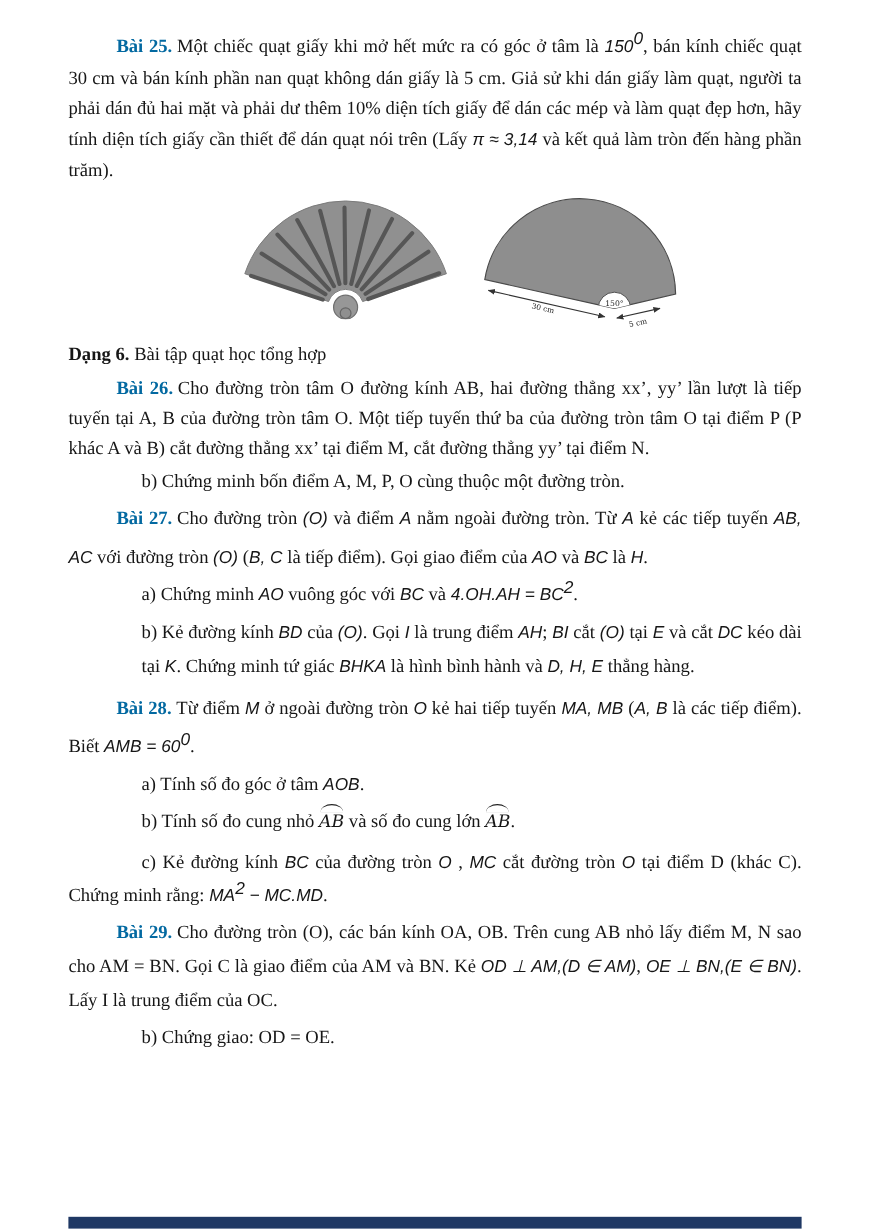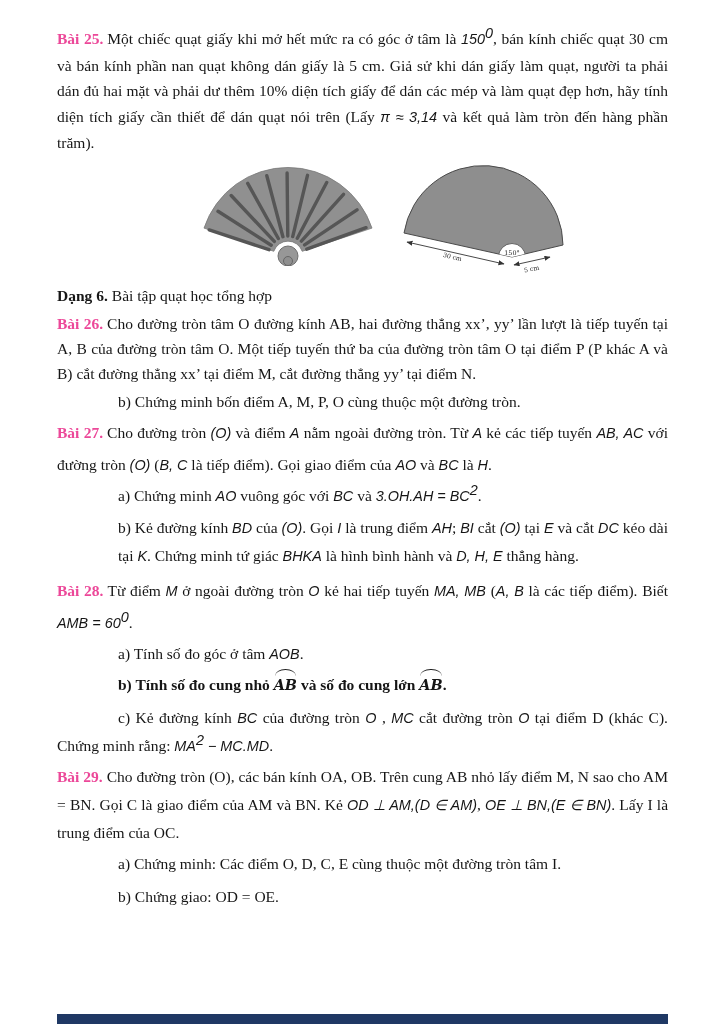--- a/index.html
+++ b/index.html
@@ -12,24 +12,24 @@
   .para{margin:0 0 4px 0;text-align:justify;line-height:25.5px;}
   .tight{line-height:24px;margin-bottom:3px;}
   .std{line-height:25px;}
   .loose{line-height:31px;margin-bottom:2px;}
   .semiloose{line-height:28px;}
   .ind{padding-left:61px;}
   .hang{text-indent:61px;}
   .mb0{margin-bottom:0;}
   .mb3{margin-bottom:3px;}
   .mb5{margin-bottom:5px;}
-  .mb7{margin-bottom:7px;font-weight:bold;}
+  .mb7{margin-bottom:7px;}
   .mb8{margin-bottom:8px;}
   .lbl{font-weight:bold;margin-right:4px;}
-  .red{color:#ec4899;}
+  .red{color:#0369a1;margin-left:40px;}
   sup{font-size:0.68em;line-height:0;}
   .rt-n{}
   .rt-i{}
   .rt-m,.rt-msup{font-family:Liberation Sans, sans-serif;font-style:italic;font-size:0.93em;}
   .rt-arc{font-family:"DejaVu Serif",serif;font-style:italic;font-size:0.93em;position:relative;display:inline-block;}
   .rt-arc::before{content:"";position:absolute;top:-3px;left:1px;right:1px;height:6px;
     border-top:1.3px solid #222;border-radius:50% 50% 0 0 / 100% 100% 0 0;}
   .figures{display:flex;justify-content:center;align-items:flex-start;gap:26px;
     margin:2px 0 6px 0;transform:translateX(22px);}
   .footer-bar{position:absolute;left:57px;width:611px;height:10px;bottom:0;}
@@ -71,27 +71,26 @@
       <text font-size="6.2" text-anchor="middle" transform="translate(132,111) rotate(-12)">5 cm</text>
     </svg>
   </div>
 
   <p class="para tight"><b class="lbl">Dạng 6.</b><span>Bài tập quạt học tổng hợp</span></p>
 
   <p class="para std mb3"><b class="lbl red">Bài 26.</b><span class="rich"><span class="rt-n">Cho đường tròn tâm O đường kính AB, hai đường thẳng xx’, yy’ lần lượt là tiếp tuyến tại A, B của đường tròn tâm O. Một tiếp tuyến thứ ba của đường tròn tâm O tại điểm P (P khác A và B) cắt đường thẳng xx’ tại điểm M, cắt đường thẳng yy’ tại điểm N.</span></span></p>
   <p class="para std ind mb3"><span class="rich"><span class="rt-n">b) Chứng minh bốn điểm A, M, P, O cùng thuộc một đường tròn.</span></span></p>
 
   <p class="para loose"><b class="lbl red">Bài 27.</b><span class="rich"><span class="rt-n">Cho đường tròn </span><span class="rt-m">(O)</span><span class="rt-n"> và điểm </span><span class="rt-m">A</span><span class="rt-n"> nằm ngoài đường tròn. Từ </span><span class="rt-m">A</span><span class="rt-n"> kẻ các tiếp tuyến </span><span class="rt-m">AB, AC</span><span class="rt-n"> với đường tròn </span><span class="rt-m">(O)</span><span class="rt-n"> (</span><span class="rt-m">B, C</span><span class="rt-n"> là tiếp điểm). Gọi giao điểm của </span><span class="rt-m">AO</span><span class="rt-n"> và </span><span class="rt-m">BC</span><span class="rt-n"> là </span><span class="rt-m">H</span><span class="rt-n">.</span></span></p>
-  <p class="para std ind mb5"><span class="rich"><span class="rt-n">a) Chứng minh </span><span class="rt-m">AO</span><span class="rt-n"> vuông góc với </span><span class="rt-m">BC</span><span class="rt-n"> và </span><span class="rt-m">3.OH.AH = BC</span><sup class="rt-msup">2</sup><span class="rt-n">.</span></span></p>
+  <p class="para std ind mb5"><span class="rich"><span class="rt-n">a) Chứng minh </span><span class="rt-m">AO</span><span class="rt-n"> vuông góc với </span><span class="rt-m">BC</span><span class="rt-n"> và </span><span class="rt-m">4.OH.AH = BC</span><sup class="rt-msup">2</sup><span class="rt-n">.</span></span></p>
   <p class="para semiloose ind mb5"><span class="rich"><span class="rt-n">b) Kẻ đường kính </span><span class="rt-m">BD</span><span class="rt-n"> của </span><span class="rt-m">(O)</span><span class="rt-n">. Gọi </span><span class="rt-m">I</span><span class="rt-n"> là trung điểm </span><span class="rt-m">AH</span><span class="rt-n">; </span><span class="rt-m">BI</span><span class="rt-n"> cắt </span><span class="rt-m">(O)</span><span class="rt-n"> tại </span><span class="rt-m">E</span><span class="rt-n"> và cắt </span><span class="rt-m">DC</span><span class="rt-n"> kéo dài tại </span><span class="rt-m">K</span><span class="rt-n">. Chứng minh tứ giác </span><span class="rt-m">BHKA</span><span class="rt-n"> là hình bình hành và </span><span class="rt-m">D, H, E</span><span class="rt-n"> thẳng hàng.</span></span></p>
 
   <p class="para loose"><b class="lbl red">Bài 28.</b><span class="rich"><span class="rt-n">Từ điểm </span><span class="rt-m">M</span><span class="rt-n"> ở ngoài đường tròn </span><span class="rt-m">O</span><span class="rt-n"> kẻ hai tiếp tuyến </span><span class="rt-m">MA, MB</span><span class="rt-n"> (</span><span class="rt-m">A, B</span><span class="rt-n"> là các tiếp điểm). Biết </span><span class="rt-m">AMB = 60</span><sup class="rt-msup">0</sup><span class="rt-n">.</span></span></p>
   <p class="para std ind mb5"><span class="rich"><span class="rt-n">a) Tính số đo góc ở tâm </span><span class="rt-m">AOB</span><span class="rt-n">.</span></span></p>
   <p class="para std ind mb7"><span class="rich"><span class="rt-n">b) Tính số đo cung nhỏ </span><span class="rt-arc">AB</span><span class="rt-n"> và số đo cung lớn </span><span class="rt-arc">AB</span><span class="rt-n">.</span></span></p>
   <p class="para semiloose hang mb3"><span class="rich"><span class="rt-n">c) Kẻ đường kính </span><span class="rt-m">BC</span><span class="rt-n"> của đường tròn </span><span class="rt-m">O</span><span class="rt-n"> , </span><span class="rt-m">MC</span><span class="rt-n"> cắt đường tròn </span><span class="rt-m">O</span><span class="rt-n"> tại điểm D (khác C). Chứng minh rằng: </span><span class="rt-m">MA</span><sup class="rt-msup">2</sup><span class="rt-m"> − MC.MD</span><span class="rt-n">.</span></span></p>
 
   <p class="para semiloose" style="margin-bottom:4px;"><b class="lbl red">Bài 29.</b><span class="rich"><span class="rt-n">Cho đường tròn (O), các bán kính OA, OB. Trên cung AB nhỏ lấy điểm M, N sao cho AM = BN. Gọi C là giao điểm của AM và BN. Kẻ </span><span class="rt-m">OD ⊥ AM,(D ∈ AM)</span><span class="rt-n">, </span><span class="rt-m">OE ⊥ BN,(E ∈ BN)</span><span class="rt-n">. Lấy I là trung điểm của OC.</span></span></p>
-  <p class="para std ind mb8"><span class="rich"><span class="rt-n">a) Chứng minh: Các điểm O, D, C, E cùng thuộc một đường tròn tâm I.</span></span></p>
   <p class="para std ind mb8"><span class="rich"><span class="rt-n">b) Chứng giao: OD = OE.</span></span></p>
 
 </div>
 
 <div class="footer-bar" style="background: rgb(31, 56, 100);"></div>
 
 </body></html>

